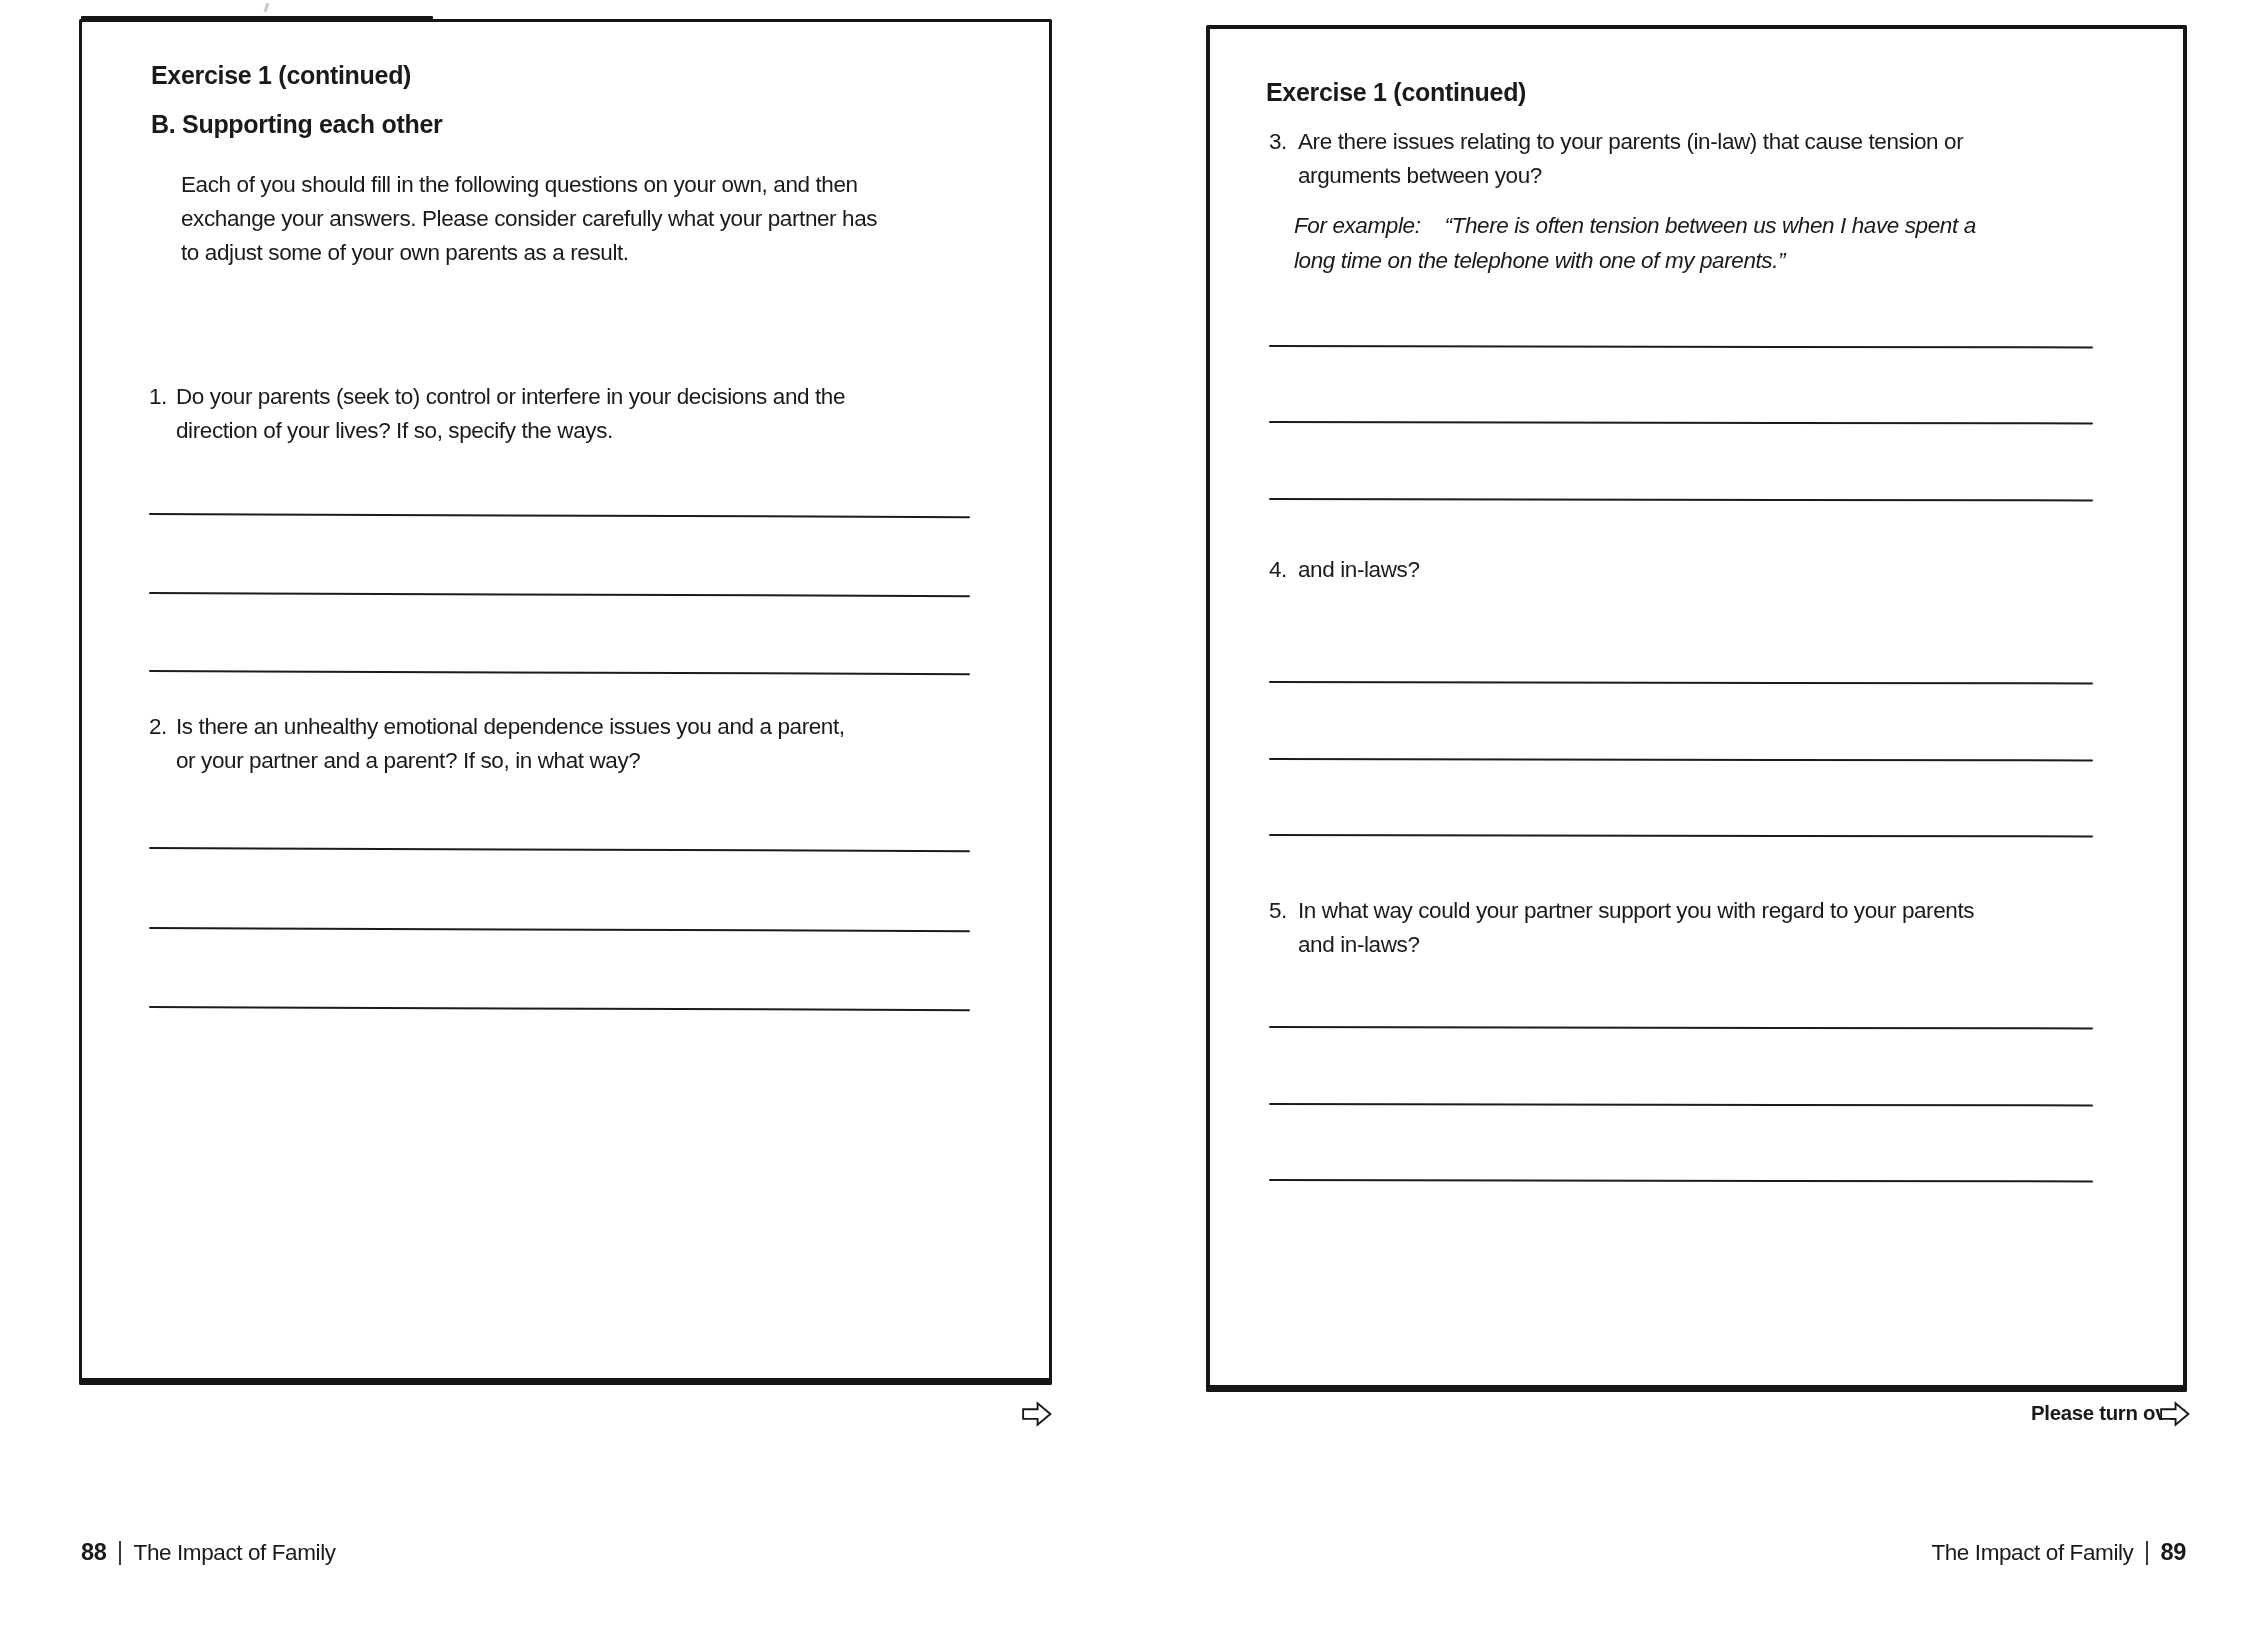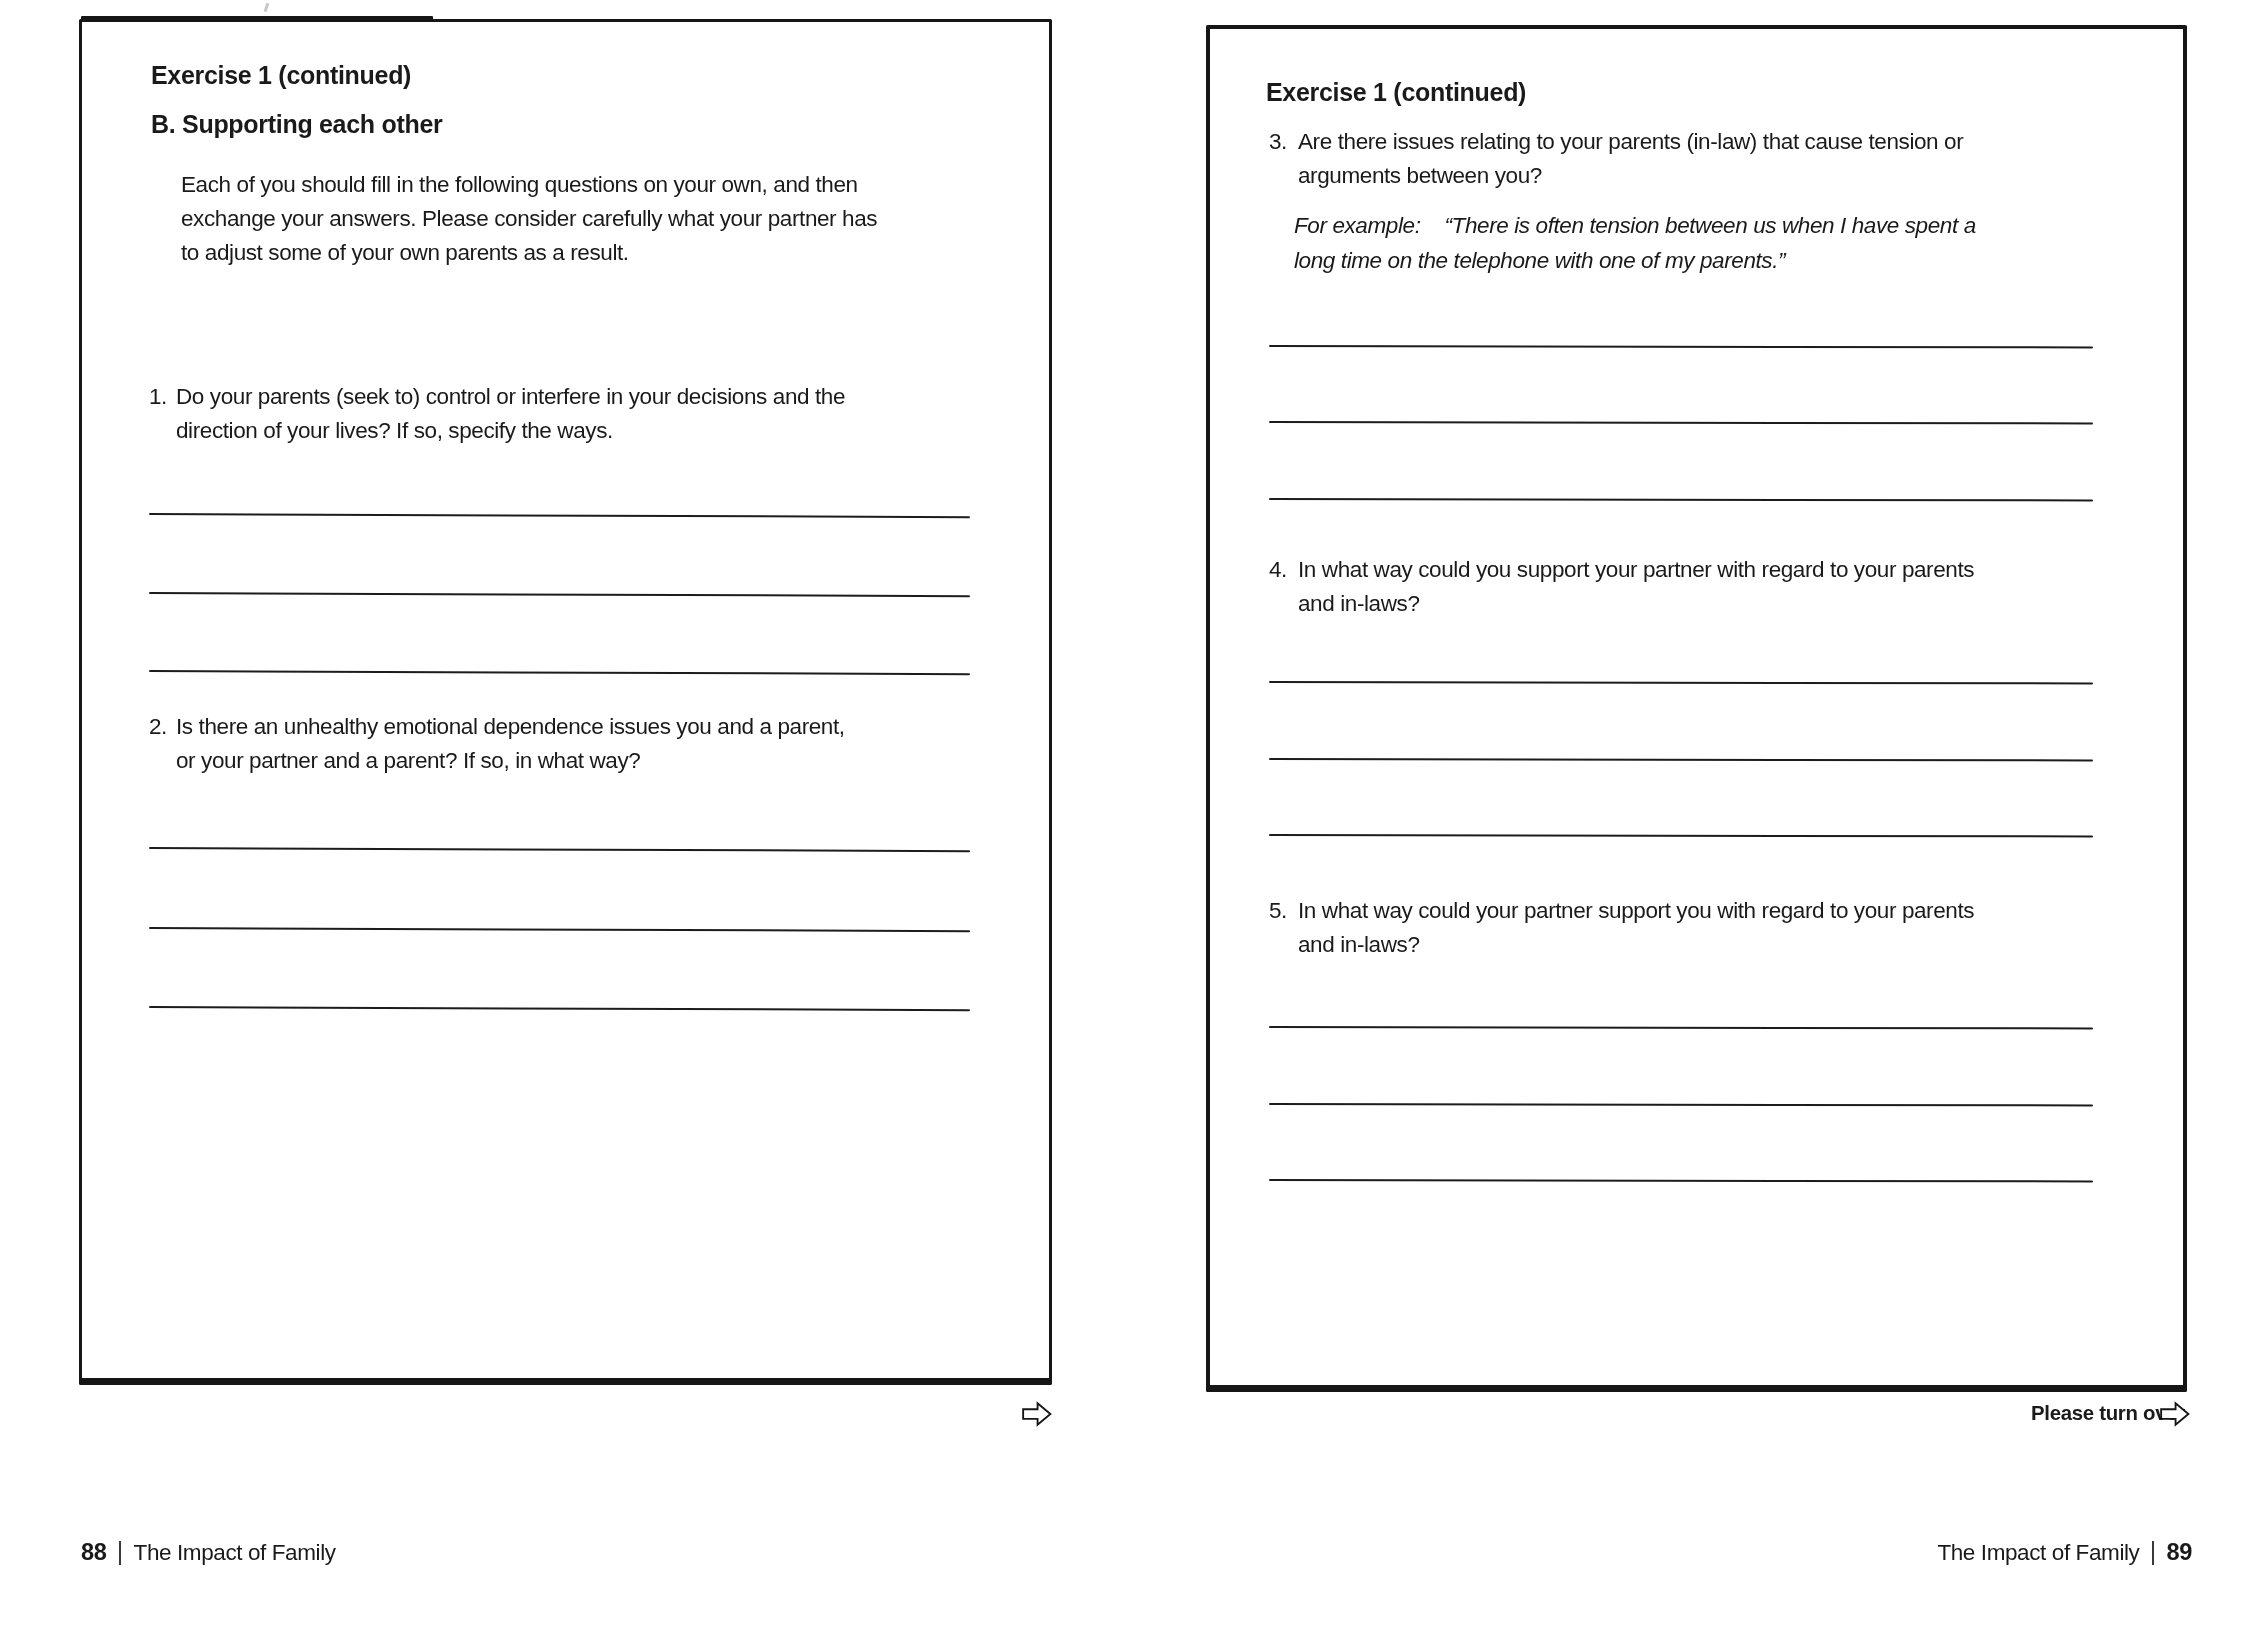--- a/index.html
+++ b/index.html
@@ -116,21 +116,20 @@
     </div>
     <div class="tl">long time on the telephone with one of my parents.”</div>
   </div>
 
   <div class="ans ans-r" style="top:345px;"></div>
   <div class="ans ans-r" style="top:421px;"></div>
   <div class="ans ans-r" style="top:498px;"></div>
 
   <div class="q body-block" style="left:1298px;top:553px;">
     <div class="qnum-r">4.</div>
-    <div class="tl">In what way could you support your partner with regard to your parents</div>
     <div class="tl">and in-laws?</div>
   </div>
 
   <div class="ans ans-r" style="top:681px;"></div>
   <div class="ans ans-r" style="top:758px;"></div>
   <div class="ans ans-r" style="top:834px;"></div>
 
   <div class="q body-block" style="left:1298px;top:894px;">
     <div class="qnum-r">5.</div>
     <div class="tl">In what way could your partner support you with regard to your parents</div>
@@ -142,18 +141,18 @@
   <div class="ans ans-r" style="top:1179px;"></div>
 
   <div class="abs turn-note" style="left:2031px;top:1402px;">Please turn over</div>
 
   <div class="abs" style="left:2159px;top:1401px;">
     <svg class="arrow-icon" width="31" height="26" viewBox="0 0 58 48">
       <path d="M4 15 H31 V4 L55 24 L31 44 V33 H4 Z" fill="#ffffff" stroke="#161616" stroke-width="3.5"></path>
     </svg>
   </div>
 
-  <div class="abs footer" style="right:69px;top:1538px;text-align:right;">
+  <div class="abs footer" style="right:75px;top:1538px;text-align:right;">
     <span>The Impact of Family</span><span class="vbar"></span><span class="fnum">89</span>
   </div>
 
 </div>
 
 
 </body></html>

